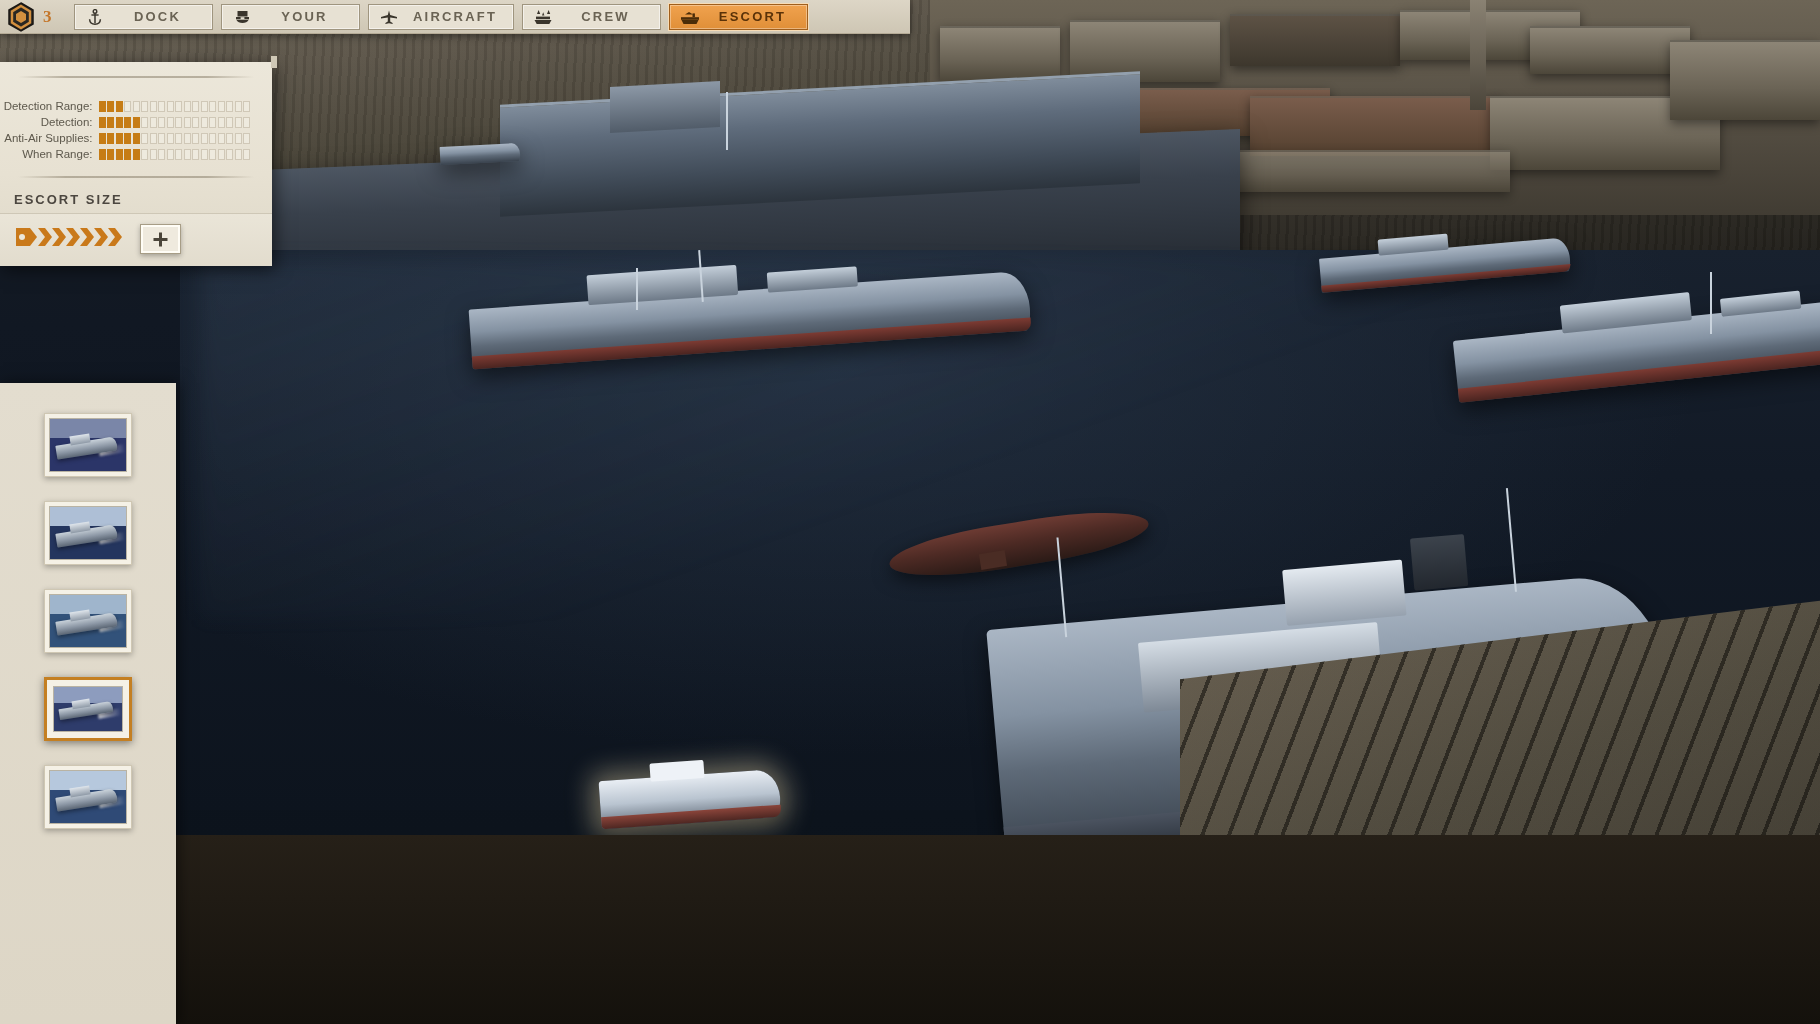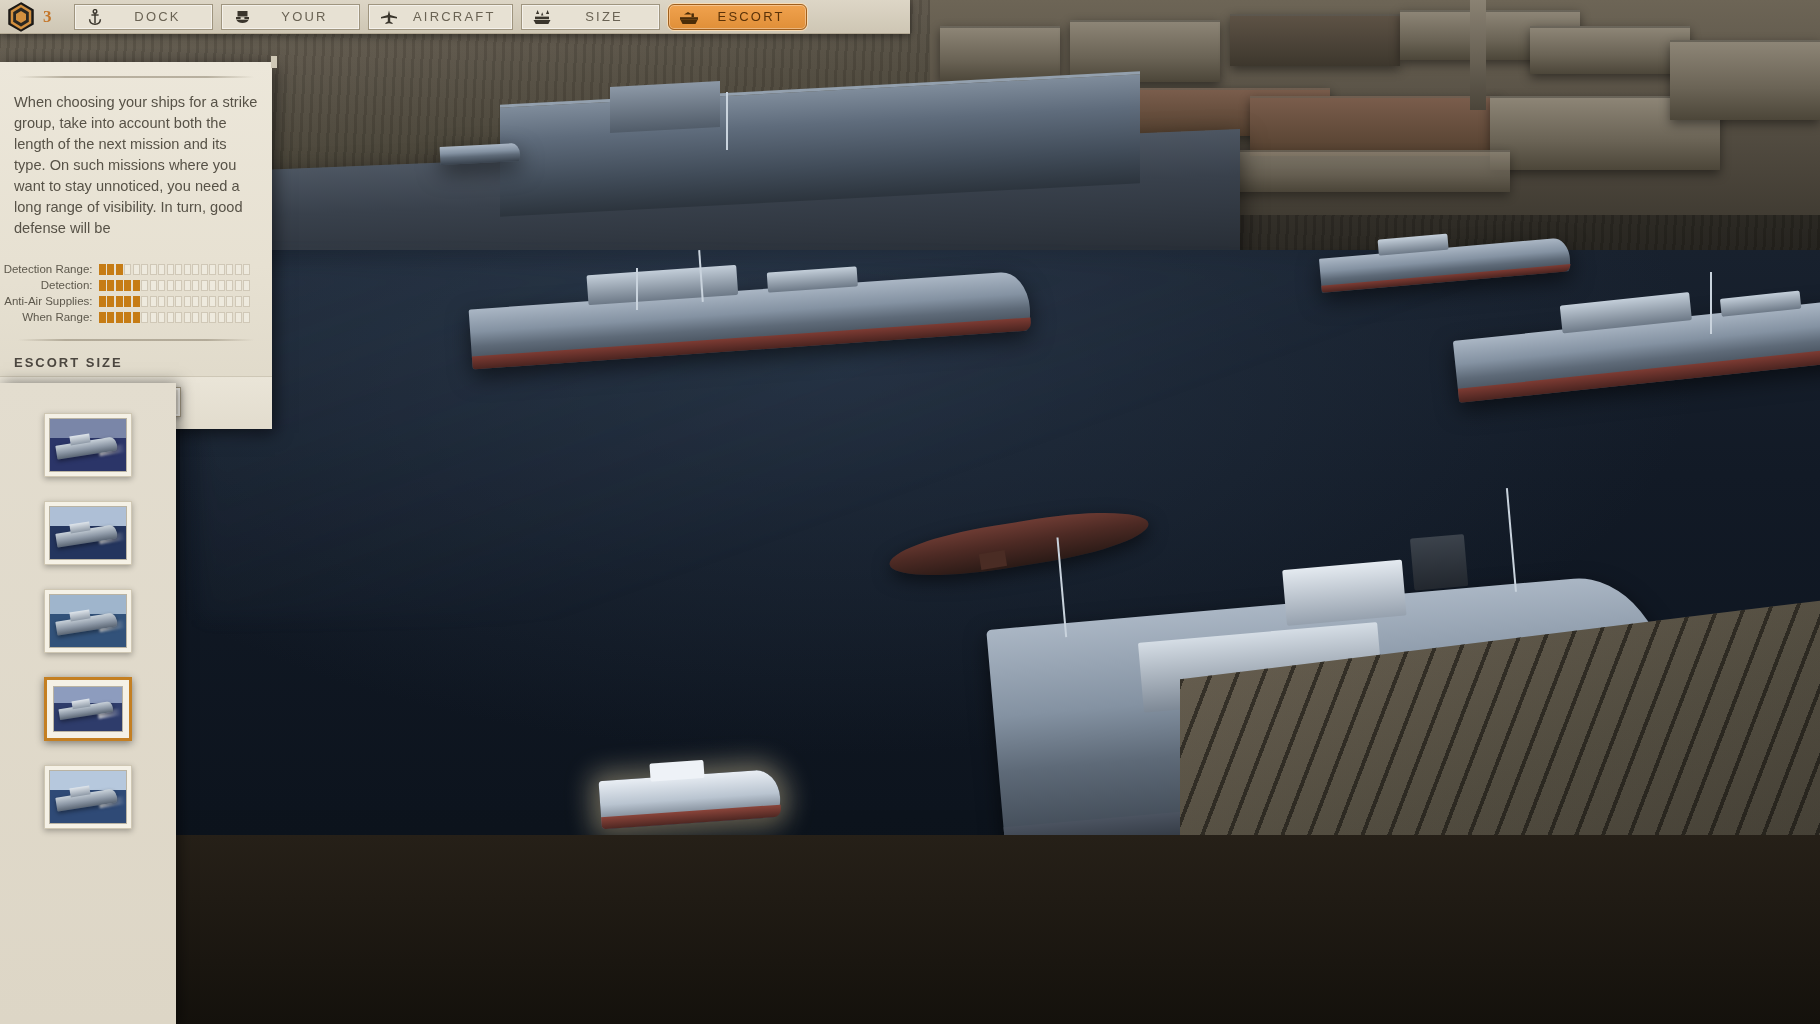--- a/index.html
+++ b/index.html
@@ -141,33 +141,32 @@
     font-size: 17px; color: #c4762a; font-weight: 700;
     font-family: "Liberation Serif", serif; letter-spacing: .5px;
   }
   .nav-tabs { display: flex; align-items: center; gap: 8px; margin-left: 8px; }
   .tab {
     display: flex; align-items: center; gap: 14px;
     height: 26px; padding: 0 16px 0 10px; min-width: 139px;
     background: #e7e1d3;
     border: 1px solid #9f957f;
     color: #6a6354;
-    font-size: 13px; letter-spacing: 2.2px; font-weight: 400;
+    font-size: 13px; letter-spacing: 2.2px; font-weight: 700;
     font-family: "Liberation Sans", sans-serif;
     box-shadow: inset 0 0 0 1px rgba(255,255,255,0.55);
     cursor: pointer; white-space: nowrap;
   }
   .tab .tab-icon { width: 20px; height: 18px; display: flex; align-items: center; justify-content: center; color: #3a352c; }
   .tab .tab-label { flex: 1; text-align: center; }
   .tab.active {
     background: linear-gradient(180deg,#f0a24e 0%, #e08f38 100%);
     border-color: #a05f1c;
     color: #5a3208;
     box-shadow: inset 0 0 0 1px rgba(255,255,255,0.35), 0 0 0 1px #f7dcb6;
-    border-radius: 6px;
   }
   .tab.active .tab-icon { color: #4a2c08; }
 
   
   .fleet-panel {
     position: absolute; left: 0; top: 62px; width: 272px;
     background: linear-gradient(180deg, #ece7da 0%, #e7e1d2 55%, #ded8c8 100%);
     box-shadow: 3px 4px 16px rgba(0,0,0,0.55);
     padding: 14px 0 0 0;
   }
@@ -400,40 +399,39 @@
       <div class="tab">
         <span class="tab-icon">
           <svg width="20" height="16" viewBox="0 0 20 16">
             <path d="M1.5 11 h17 l-2.2 4 h-12.6 z" fill="#3a352c"></path>
             <path d="M4 5 l1.6 -4 l1.6 4 z" fill="#3a352c"></path>
             <path d="M9 6.5 l1.2 -3.2 l1.2 3.2 z" fill="#3a352c"></path>
             <path d="M14 5 l1.6 -4 l1.6 4 z" fill="#3a352c"></path>
             <rect x="3" y="7.6" width="14" height="2.6" fill="#3a352c"></rect>
           </svg>
         </span>
-        <span class="tab-label">SIZE</span>
+        <span class="tab-label">CREW</span>
       </div>
 
       <div class="tab active">
         <span class="tab-icon">
           <svg width="20" height="16" viewBox="0 0 20 16">
             <rect x="1" y="8.2" width="18" height="2.6" fill="#4a2c08"></rect>
             <path d="M1.5 11 h17 l-2 4 h-13 z" fill="#4a2c08"></path>
             <path d="M9 3 l4 2.4 h-8 z" fill="#4a2c08"></path>
             <rect x="12.5" y="4.4" width="2.4" height="3.6" fill="#4a2c08"></rect>
           </svg>
         </span>
         <span class="tab-label">ESCORT</span>
       </div>
     </div>
   </div>
 
   <div class="fleet-panel">
     <div class="divider"></div>
-    <div class="panel-desc">When choosing your ships for a strike group, take into account both the length of the next mission and its type. On such missions where you want to stay unnoticed, you need a long range of visibility. In turn, good defense will be</div>
 
     <div class="stat-block">
       <div class="stat-row">
         <span class="stat-label">Detection Range:</span>
         <span class="pips">
             <span class="pip on"></span>
             <span class="pip on"></span>
             <span class="pip on"></span>
             <span class="pip"></span>
             <span class="pip"></span>

